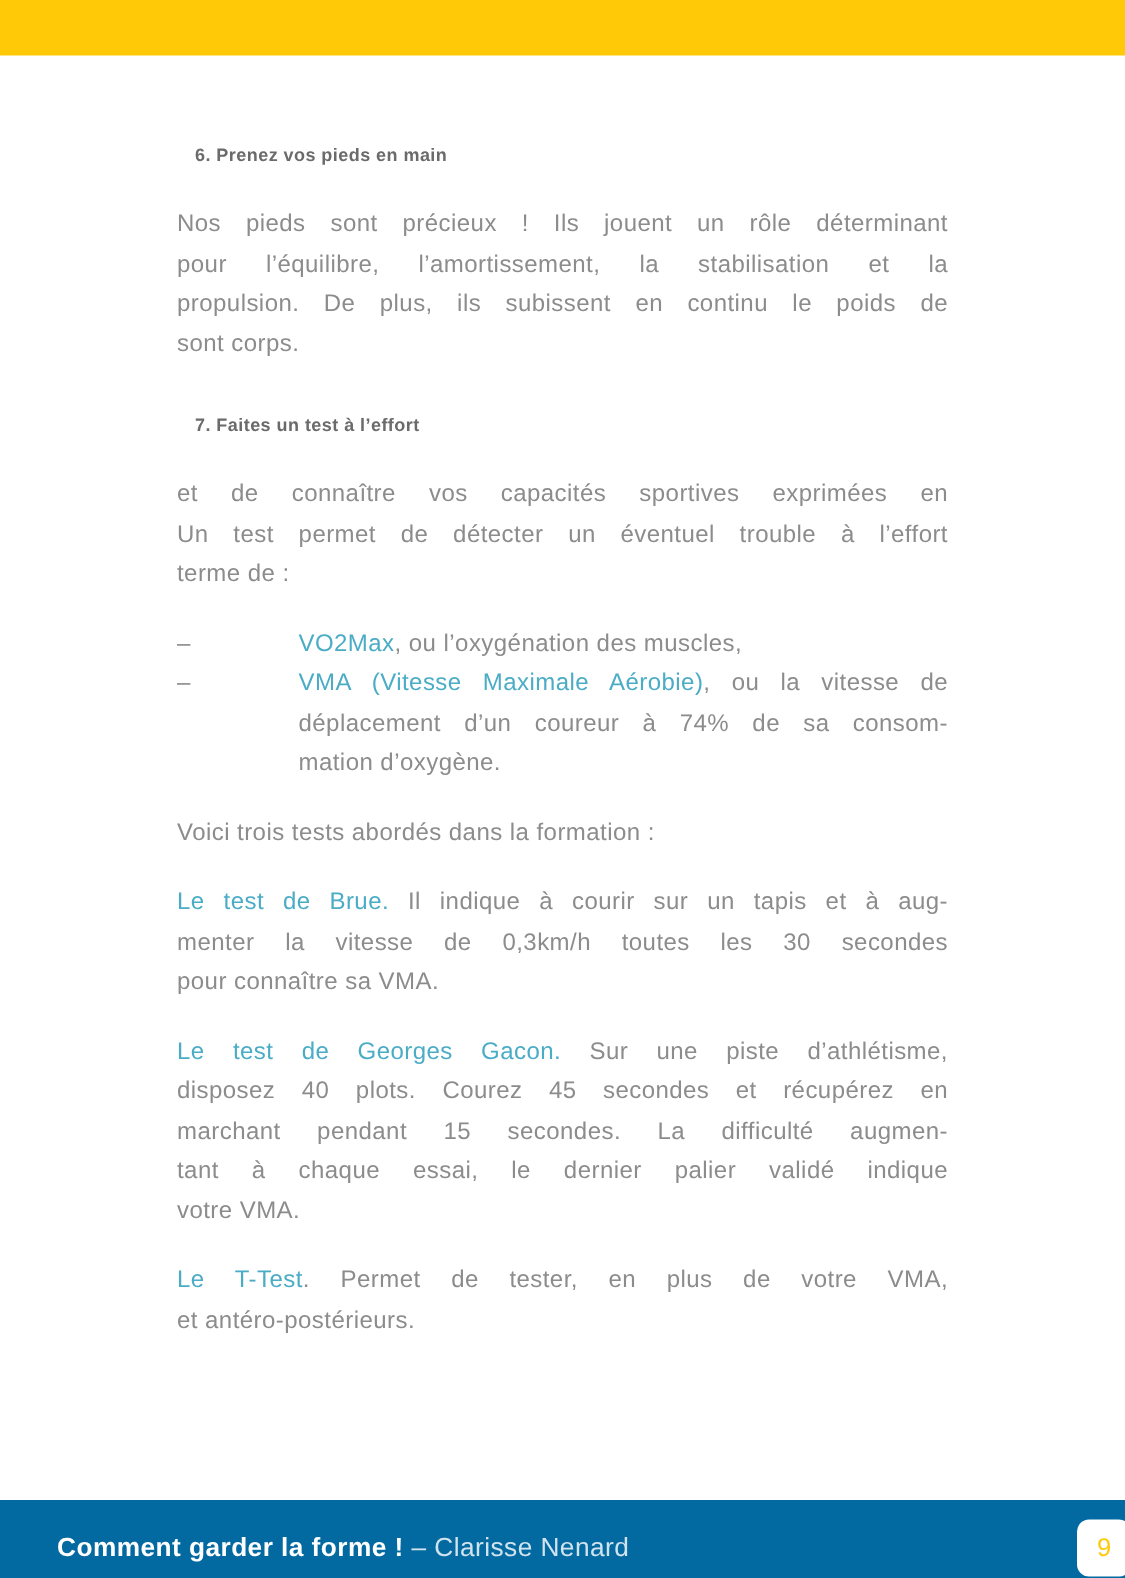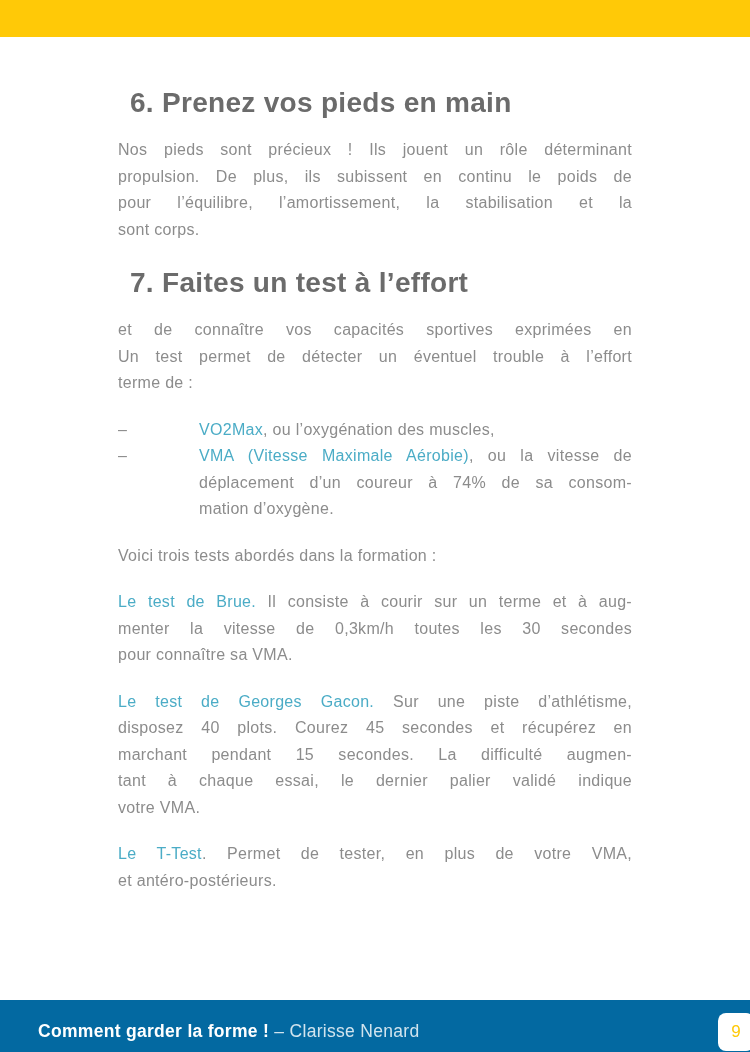--- a/index.html
+++ b/index.html
@@ -14,21 +14,21 @@
     position: absolute; top: 0; left: 0;
     width: 750px; height: 37px;
     background: #FFC907;
   }
   .content {
     position: absolute;
     top: 37px; left: 118px;
     width: 514px;
   }
   h2.section-heading {
-    font-size: 28px;
+    font-size: 12px;
     line-height: 28px;
     font-weight: bold;
     color: #6b6b6b;
     letter-spacing: 0.3px;
     margin: 26px 0 0 12px;
   }
   h2.section-heading.first { margin-top: 52px; }
   .para, .blist { margin: 20px 0 0 0; }
   .line {
     font-size: 16px;
@@ -78,22 +78,22 @@
 </style>
 </head>
 <body>
 
 <div class="top-bar"></div>
 
 <div class="content">
     <h2 class="section-heading first">6. Prenez vos pieds en main</h2>
     <div class="para">
       <div class="line"><span>Nos pieds sont précieux ! Ils jouent un rôle déterminant</span></div>
+      <div class="line"><span>pour l’équilibre, l’amortissement, la stabilisation et la</span></div>
       <div class="line"><span>propulsion. De plus, ils subissent en continu le poids de</span></div>
-      <div class="line"><span>pour l’équilibre, l’amortissement, la stabilisation et la</span></div>
       <div class="line last"><span>sont corps.</span></div>
     </div>
     <h2 class="section-heading">7. Faites un test à l’effort</h2>
     <div class="para">
       <div class="line"><span>et de connaître vos capacités sportives exprimées en</span></div>
       <div class="line"><span>Un test permet de détecter un éventuel trouble à l’effort</span></div>
       <div class="line last"><span>terme de :</span></div>
     </div>
     <div class="blist">
       <div class="li">
@@ -108,21 +108,21 @@
           <div class="line"><span class="link">VMA (Vitesse Maximale Aérobie)</span><span>, ou la vitesse de</span></div>
           <div class="line"><span>déplacement d’un coureur à 74% de sa consom-</span></div>
           <div class="line last"><span>mation d’oxygène.</span></div>
         </div>
       </div>
     </div>
     <div class="para">
       <div class="line last"><span>Voici trois tests abordés dans la formation :</span></div>
     </div>
     <div class="para">
-      <div class="line"><span class="link">Le test de Brue.</span><span> Il consiste à courir sur un terme et à aug-</span></div>
+      <div class="line"><span class="link">Le test de Brue.</span><span> Il indique à courir sur un tapis et à aug-</span></div>
       <div class="line"><span>menter la vitesse de 0,3km/h toutes les 30 secondes</span></div>
       <div class="line last"><span>pour connaître sa VMA.</span></div>
     </div>
     <div class="para">
       <div class="line"><span class="link">Le test de Georges Gacon.</span><span> Sur une piste d’athlétisme,</span></div>
       <div class="line"><span>disposez 40 plots. Courez 45 secondes et récupérez en</span></div>
       <div class="line"><span>marchant pendant 15 secondes. La difficulté augmen-</span></div>
       <div class="line"><span>tant à chaque essai, le dernier palier validé indique</span></div>
       <div class="line last"><span>votre VMA.</span></div>
     </div>

